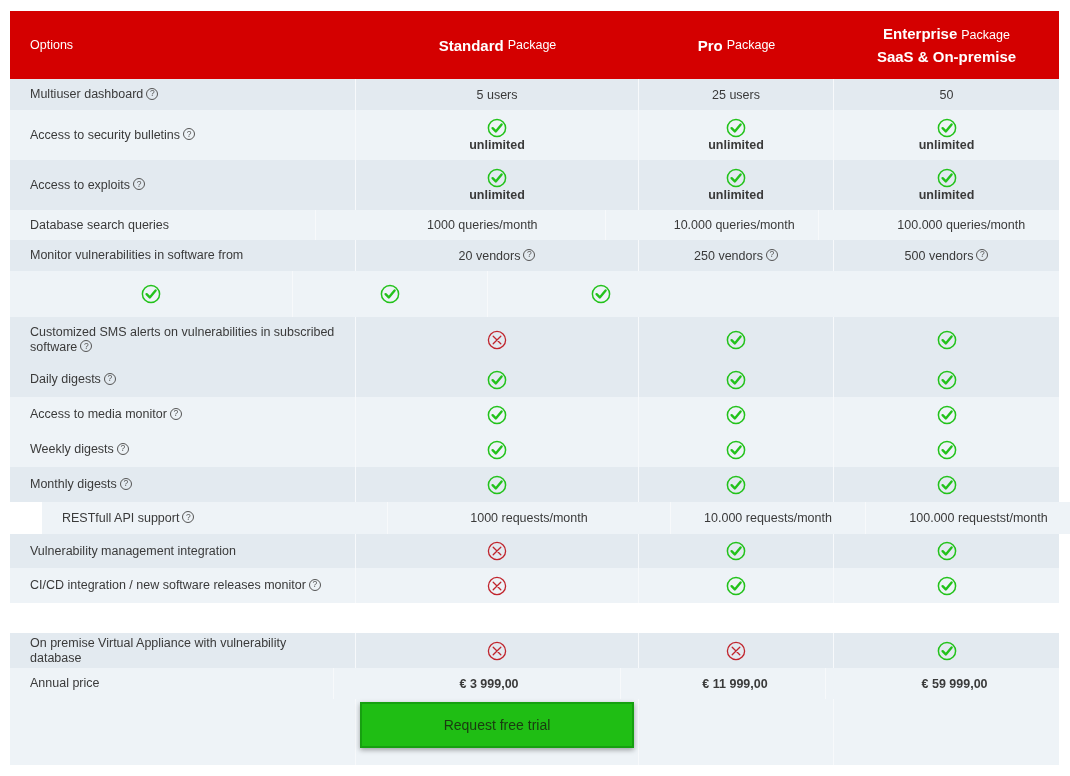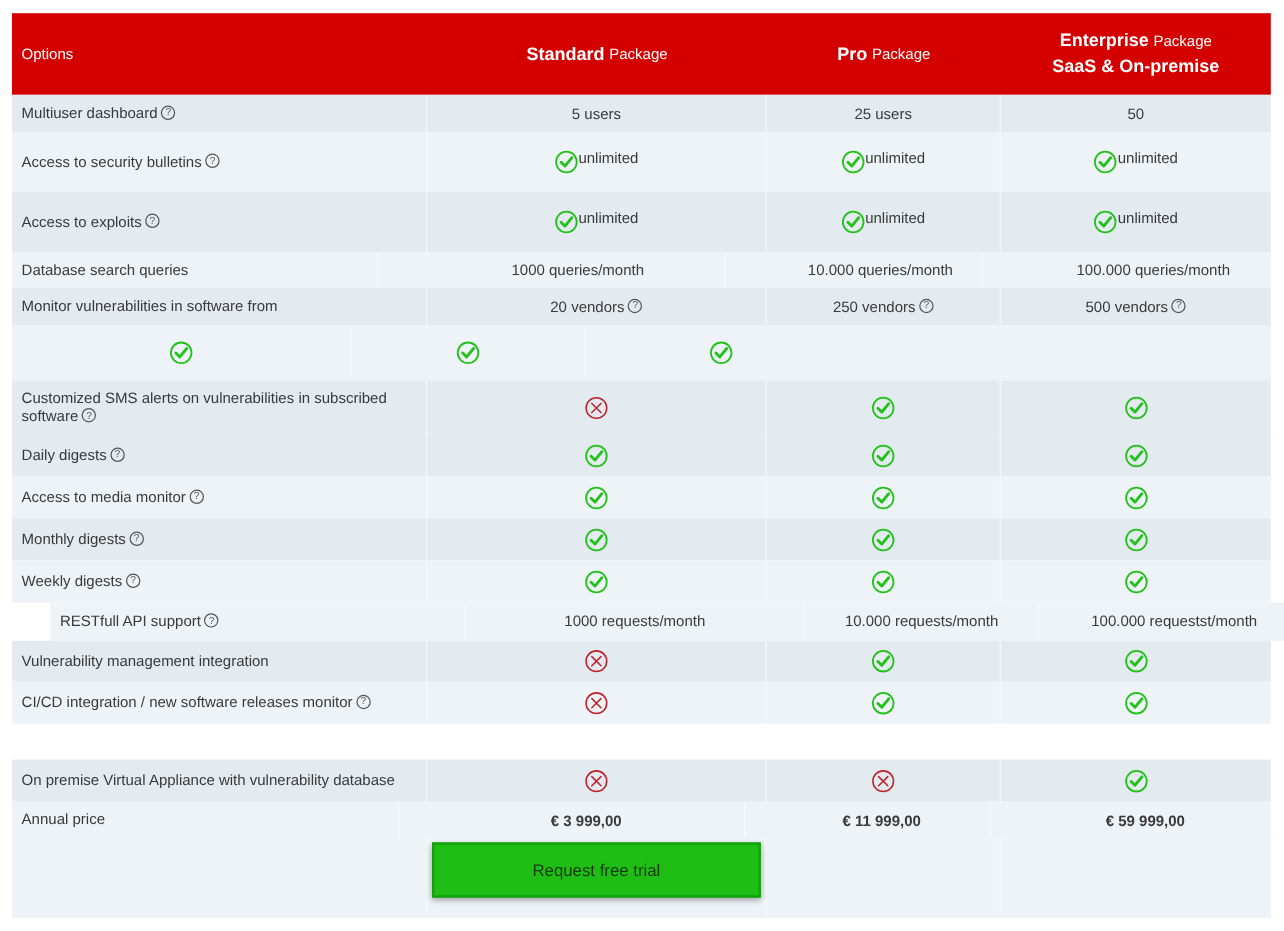--- a/index.html
+++ b/index.html
@@ -7,21 +7,21 @@
     body { font-family: "Liberation Sans", sans-serif; color: #333333; position: relative; }
 
     .table { position: absolute; left: 10px; top: 11px; width: 1049px; }
     .row { display: flex; width: 100%; }
     .cell {
       display: flex; align-items: center; justify-content: center;
       font-size: 12.5px; color: #3a3a3a; text-align: center;
       border-right: 1px solid #f7f9fb;
     }
     .cell:last-child { border-right: none; }
-    .c0 { width: 346px; justify-content: flex-start; text-align: left; padding-left: 8px; padding-right: 18px; line-height: 15px; }
+    .c0 { width: 346px; justify-content: flex-start; text-align: left; padding-left: 20px; padding-right: 18px; line-height: 15px; }
     .c1 { width: 283px; }
     .c2 { width: 195px; }
     .c3 { width: 225px; }
 
     .header { height: 68px; background: #d40000; }
     .header .cell { color: #ffffff; border-right: none; }
     .header .c0 { font-size: 12.5px; }
     .hdr-name { font-weight: bold; font-size: 15px; }
     .hdr-suffix { font-size: 12.5px; margin-left: 4px; }
     .hdr-stack { display: flex; flex-direction: column; align-items: center; line-height: 22px; }
@@ -30,21 +30,21 @@
     .row.dark { background: #e3eaf0; }
     .row.light { background: #eef3f7; }
 
     .help-icon {
       display: inline-flex; align-items: center; justify-content: center;
       width: 12px; height: 12px; border: 1px solid #555; border-radius: 50%;
       font-size: 8.5px; color: #555; margin-left: 3px; vertical-align: middle;
       line-height: 1; cursor: pointer; position: relative; top: -1px;
     }
 
-    .stack { display: flex; flex-direction: row; line-height: 14px; }
+    .stack { display: flex; flex-direction: column; align-items: center; line-height: 14px; font-weight: bold; }
     .icon-svg { display: block; width: 20px; height: 20px; }
 
     .bold { font-weight: bold; }
 
     .btn-row { height: 66px; }
     .trial-btn {
       width: 274px; height: 46px; margin-top: 3px;
       background: #1fbe14; border: 2px solid #16a010;
       color: #1a3a10; font-size: 14px;
       display: flex; align-items: center; justify-content: center;
@@ -326,58 +326,58 @@
           <div class="stack">
             <span>
               <svg class="icon-svg" viewBox="0 0 20 20">
                 <circle cx="10" cy="10" r="8.6" fill="none" stroke="#22c21a" stroke-width="1.5"></circle>
                 <path d="M5.6 10.2 L8.8 13.4 L14.6 6.4" fill="none" stroke="#22c21a" stroke-width="2.4" stroke-linecap="round" stroke-linejoin="round"></path>
               </svg>
             </span>
           </div>
         </div>
       </div>
+      <div class="row light" style="height: 35px;">
+        <div class="cell c0">
+          <span><span>Weekly digests</span><span class="help-icon">?</span></span>
+        </div>
+        <div class="cell c1">
+          <div class="stack">
+            <span>
+              <svg class="icon-svg" viewBox="0 0 20 20">
+                <circle cx="10" cy="10" r="8.6" fill="none" stroke="#22c21a" stroke-width="1.5"></circle>
+                <path d="M5.6 10.2 L8.8 13.4 L14.6 6.4" fill="none" stroke="#22c21a" stroke-width="2.4" stroke-linecap="round" stroke-linejoin="round"></path>
+              </svg>
+            </span>
+          </div>
+        </div>
+        <div class="cell c2">
+          <div class="stack">
+            <span>
+              <svg class="icon-svg" viewBox="0 0 20 20">
+                <circle cx="10" cy="10" r="8.6" fill="none" stroke="#22c21a" stroke-width="1.5"></circle>
+                <path d="M5.6 10.2 L8.8 13.4 L14.6 6.4" fill="none" stroke="#22c21a" stroke-width="2.4" stroke-linecap="round" stroke-linejoin="round"></path>
+              </svg>
+            </span>
+          </div>
+        </div>
+        <div class="cell c3">
+          <div class="stack">
+            <span>
+              <svg class="icon-svg" viewBox="0 0 20 20">
+                <circle cx="10" cy="10" r="8.6" fill="none" stroke="#22c21a" stroke-width="1.5"></circle>
+                <path d="M5.6 10.2 L8.8 13.4 L14.6 6.4" fill="none" stroke="#22c21a" stroke-width="2.4" stroke-linecap="round" stroke-linejoin="round"></path>
+              </svg>
+            </span>
+          </div>
+        </div>
+      </div>
       <div class="row dark" style="height: 35px;">
         <div class="cell c0">
           <span><span>Monthly digests</span><span class="help-icon">?</span></span>
-        </div>
-        <div class="cell c1">
-          <div class="stack">
-            <span>
-              <svg class="icon-svg" viewBox="0 0 20 20">
-                <circle cx="10" cy="10" r="8.6" fill="none" stroke="#22c21a" stroke-width="1.5"></circle>
-                <path d="M5.6 10.2 L8.8 13.4 L14.6 6.4" fill="none" stroke="#22c21a" stroke-width="2.4" stroke-linecap="round" stroke-linejoin="round"></path>
-              </svg>
-            </span>
-          </div>
-        </div>
-        <div class="cell c2">
-          <div class="stack">
-            <span>
-              <svg class="icon-svg" viewBox="0 0 20 20">
-                <circle cx="10" cy="10" r="8.6" fill="none" stroke="#22c21a" stroke-width="1.5"></circle>
-                <path d="M5.6 10.2 L8.8 13.4 L14.6 6.4" fill="none" stroke="#22c21a" stroke-width="2.4" stroke-linecap="round" stroke-linejoin="round"></path>
-              </svg>
-            </span>
-          </div>
-        </div>
-        <div class="cell c3">
-          <div class="stack">
-            <span>
-              <svg class="icon-svg" viewBox="0 0 20 20">
-                <circle cx="10" cy="10" r="8.6" fill="none" stroke="#22c21a" stroke-width="1.5"></circle>
-                <path d="M5.6 10.2 L8.8 13.4 L14.6 6.4" fill="none" stroke="#22c21a" stroke-width="2.4" stroke-linecap="round" stroke-linejoin="round"></path>
-              </svg>
-            </span>
-          </div>
-        </div>
-      </div>
-      <div class="row light" style="height: 35px;">
-        <div class="cell c0">
-          <span><span>Weekly digests</span><span class="help-icon">?</span></span>
         </div>
         <div class="cell c1">
           <div class="stack">
             <span>
               <svg class="icon-svg" viewBox="0 0 20 20">
                 <circle cx="10" cy="10" r="8.6" fill="none" stroke="#22c21a" stroke-width="1.5"></circle>
                 <path d="M5.6 10.2 L8.8 13.4 L14.6 6.4" fill="none" stroke="#22c21a" stroke-width="2.4" stroke-linecap="round" stroke-linejoin="round"></path>
               </svg>
             </span>
           </div>

